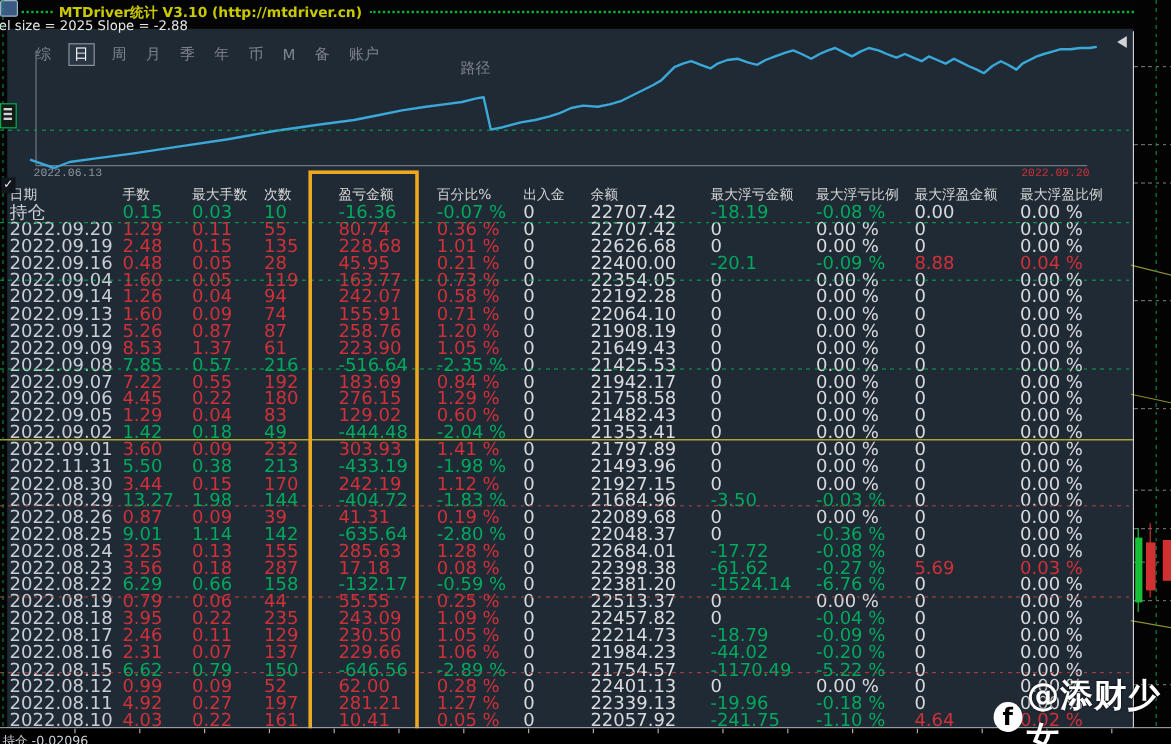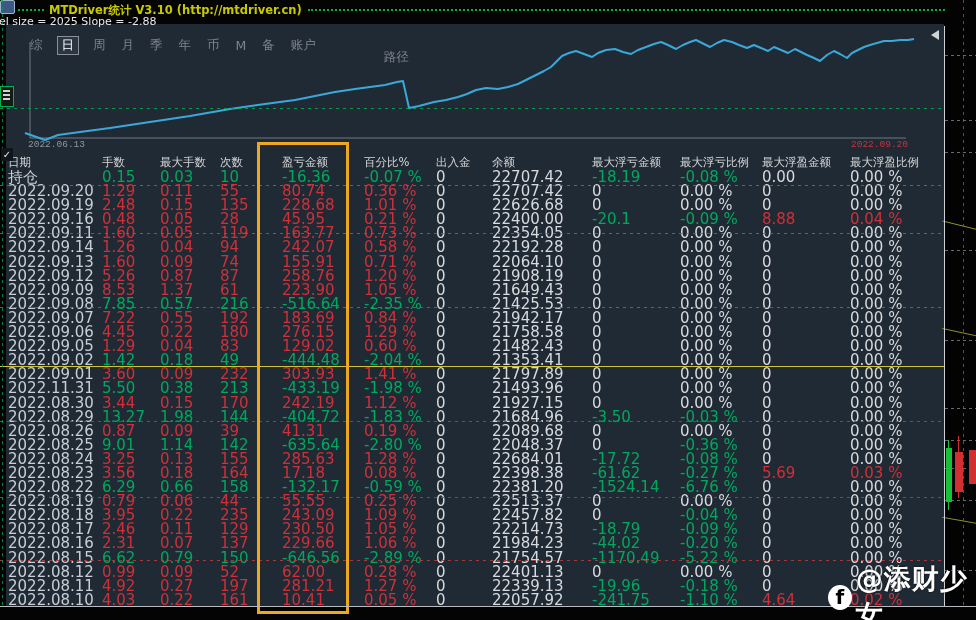--- a/index.html
+++ b/index.html
@@ -175,21 +175,21 @@
         <div class="r">45.95</div>
         <div class="r">0.21 %</div>
         <div class="w">0</div>
         <div class="w">22400.00</div>
         <div class="g">-20.1</div>
         <div class="g">-0.09 %</div>
         <div class="r">8.88</div>
         <div class="r">0.04 %</div>
       </div>
       <div class="trow grid12">
-        <div class="d">2022.09.11</div>
+        <div class="d">2022.09.04</div>
         <div class="r">1.60</div>
         <div class="r">0.05</div>
         <div class="r">119</div>
         <div class="r">163.77</div>
         <div class="r">0.73 %</div>
         <div class="w">0</div>
         <div class="w">22354.05</div>
         <div class="w">0</div>
         <div class="w">0.00 %</div>
         <div class="w">0</div>
@@ -416,21 +416,21 @@
         <div class="w">22684.01</div>
         <div class="g">-17.72</div>
         <div class="g">-0.08 %</div>
         <div class="w">0</div>
         <div class="w">0.00 %</div>
       </div>
       <div class="trow grid12">
         <div class="d">2022.08.23</div>
         <div class="r">3.56</div>
         <div class="r">0.18</div>
-        <div class="r">164</div>
+        <div class="r">287</div>
         <div class="r">17.18</div>
         <div class="r">0.08 %</div>
         <div class="w">0</div>
         <div class="w">22398.38</div>
         <div class="g">-61.62</div>
         <div class="g">-0.27 %</div>
         <div class="r">5.69</div>
         <div class="r">0.03 %</div>
       </div>
       <div class="trow grid12">
@@ -593,19 +593,39 @@
     <div class="diag" style="left:-3px;top:332px;width:38px;transform:rotate(12deg)"></div>
     <div class="diag" style="left:-3px;top:520px;width:38px;transform:rotate(10deg)"></div>
     <div class="candle" style="left:3px;top:440px;width:1px;height:70px;background:#18c038"></div>
     <div class="candle" style="left:1px;top:448px;width:6px;height:54px;background:#18c038"></div>
     <div class="candle" style="left:13px;top:436px;width:1px;height:62px;background:#d23030"></div>
     <div class="candle" style="left:10px;top:452px;width:8px;height:40px;background:#d23030"></div>
     <div class="candle" style="left:24px;top:450px;width:7px;height:34px;background:#d23030"></div>
   </div>
 
   <div class="axisline"></div>
+  <div class="bstrip">
+    <div class="bstatus">持仓 -0.02096</div>
+  <div class="btick" style="left: 62px;"></div>
+      <div class="btick" style="left: 116px;"></div>
+      <div class="btick" style="left: 170px;"></div>
+      <div class="btick" style="left: 224px;"></div>
+      <div class="btick" style="left: 278px;"></div>
+      <div class="btick" style="left: 332px;"></div>
+      <div class="btick" style="left: 386px;"></div>
+      <div class="btick" style="left: 440px;"></div>
+      <div class="btick" style="left: 494px;"></div>
+      <div class="btick" style="left: 548px;"></div>
+      <div class="btick" style="left: 602px;"></div>
+      <div class="btick" style="left: 656px;"></div>
+      <div class="btick" style="left: 710px;"></div>
+      <div class="btick" style="left: 764px;"></div>
+      <div class="btick" style="left: 818px;"></div>
+      <div class="btick" style="left: 872px;"></div>
+      <div class="btick" style="left: 926px;"></div>
+    </div>
 
   <div class="wm">
     <div class="fb">f</div>
     <div class="wm-text">@添财少女</div>
   </div>
 
 </div>
 
 </body></html>

